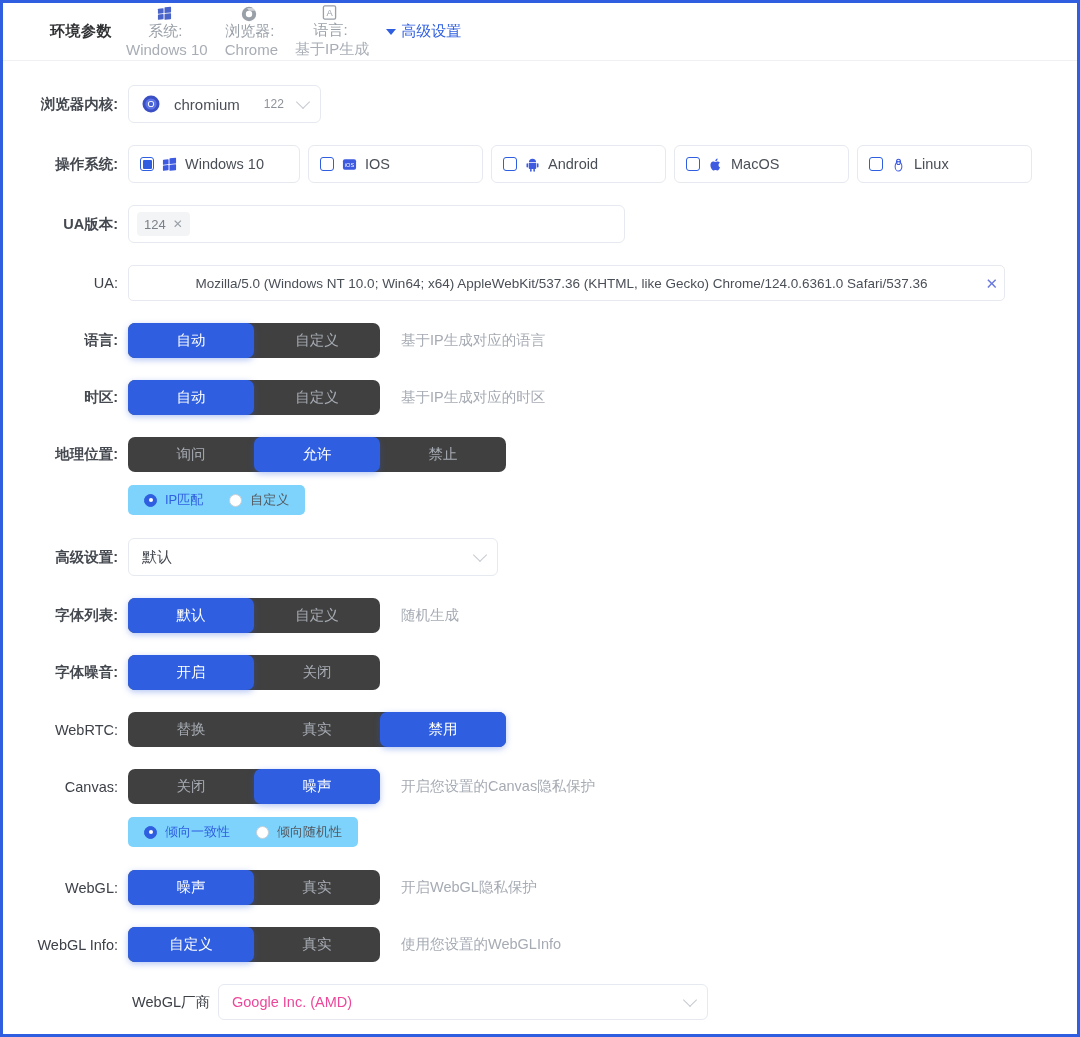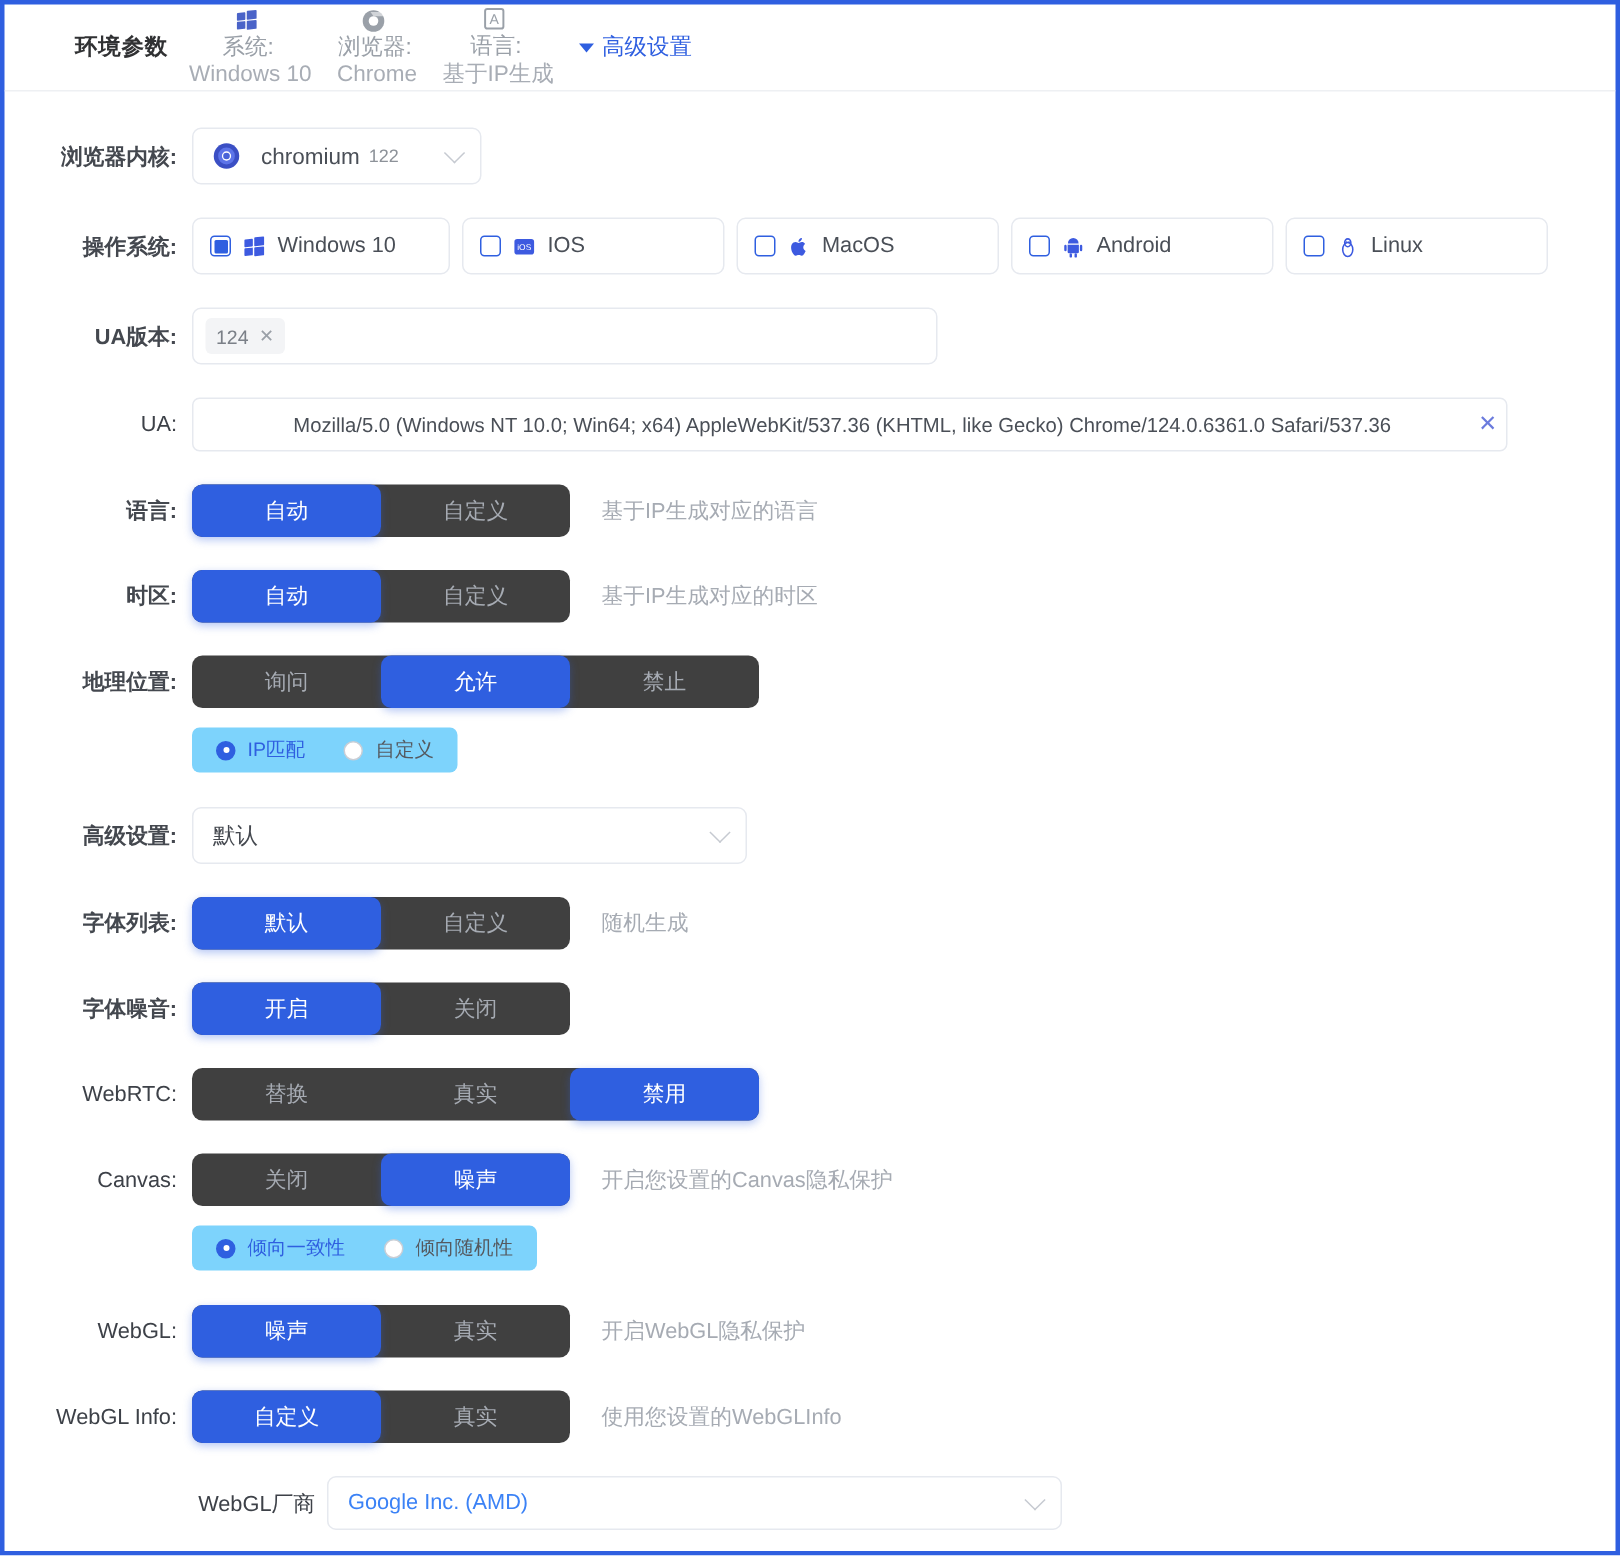--- a/index.html
+++ b/index.html
@@ -123,21 +123,21 @@
     height: 9px;
     border-right: 1.6px solid #c6cad1;
     border-bottom: 1.6px solid #c6cad1;
     transform: translateY(-70%) rotate(45deg);
   }
   .sel.kernel { width: 193px; padding-left: 12px; }
   .kernel-ico {
     width: 19px; height: 19px; margin-right: 14px; flex: none;
     display: inline-flex; align-items: center; justify-content: center;
   }
-  .kernel-name { color: #4a4f57; margin-right: 6px; }
+  .kernel-name { color: #4a4f57; margin-right: 24px; }
   .kernel-ver { color: #8d9299; font-size: 12px; }
 
   .os-box {
     position: relative;
     box-sizing: border-box;
     height: 38px;
     width: 175px;
     border: 1px solid #e6e9ef;
     border-radius: 6px;
     background: #fff;
@@ -308,21 +308,21 @@
     position: absolute;
     left: 50%; top: 50%;
     width: 4px; height: 4px;
     background: #fff;
     border-radius: 50%;
     transform: translate(-50%,-50%);
   }
   .radio.sel-r .rlabel { color: #2f5fe0; }
 
   .res-sel { width: 370px; }
-  .vendor-sel { width: 490px; height: 36px; font-size: 14.5px; color: #3b82f6; }
+  .vendor-sel { width: 490px; height: 36px; font-size: 14.5px; color: #ec4899; }
 </style>
 </head>
 <body>
 
 <div id="page">
 
   <div class="header">
     <span class="title">环境参数</span>
 
     <span class="hgroup">
@@ -416,41 +416,41 @@
           </svg>
         </span>
         <span>IOS</span>
         <span class="chev"></span>
       </div>
 
       <div class="os-box">
         <span class="cbx"></span>
         <span class="os-ico">
           <svg width="15" height="15" viewBox="0 0 16 16">
-            <path d="M11.2 8.4c0-1.6 1.3-2.4 1.4-2.4-0.8-1.1-1.9-1.3-2.3-1.3-1-0.1-1.9 0.6-2.4 0.6s-1.3-0.6-2.1-0.6c-1.1 0-2.1 0.6-2.7 1.6-1.1 2-0.3 4.9 0.8 6.5 0.5 0.8 1.2 1.7 2 1.6 0.8 0 1.1-0.5 2.1-0.5s1.2 0.5 2.1 0.5c0.9 0 1.4-0.8 1.9-1.6 0.6-0.9 0.9-1.8 0.9-1.8s-1.7-0.7-1.7-2.6z" fill="#3d5ae0"></path>
-            <path d="M9.6 3.6c0.4-0.5 0.7-1.2 0.6-1.9-0.6 0-1.4 0.4-1.8 0.9-0.4 0.5-0.7 1.2-0.6 1.9 0.7 0.1 1.4-0.4 1.8-0.9z" fill="#3d5ae0"></path>
-          </svg>
-        </span>
-        <span>MacOS</span>
-        <span class="chev"></span>
-      </div>
-
-      <div class="os-box">
-        <span class="cbx"></span>
-        <span class="os-ico">
-          <svg width="15" height="15" viewBox="0 0 16 16">
             <path d="M4 6.5h8v5.2a1 1 0 0 1-1 1H5a1 1 0 0 1-1-1z" fill="#3d5ae0"></path>
             <path d="M4.2 5.6a3.8 3.8 0 0 1 7.6 0z" fill="#3d5ae0"></path>
             <rect x="1.6" y="6.6" width="1.7" height="4.6" rx="0.85" fill="#3d5ae0"></rect>
             <rect x="12.7" y="6.6" width="1.7" height="4.6" rx="0.85" fill="#3d5ae0"></rect>
             <rect x="5.4" y="12.6" width="1.7" height="3.1" rx="0.85" fill="#3d5ae0"></rect>
             <rect x="8.9" y="12.6" width="1.7" height="3.1" rx="0.85" fill="#3d5ae0"></rect>
           </svg>
         </span>
         <span>Android</span>
+        <span class="chev"></span>
+      </div>
+
+      <div class="os-box">
+        <span class="cbx"></span>
+        <span class="os-ico">
+          <svg width="15" height="15" viewBox="0 0 16 16">
+            <path d="M11.2 8.4c0-1.6 1.3-2.4 1.4-2.4-0.8-1.1-1.9-1.3-2.3-1.3-1-0.1-1.9 0.6-2.4 0.6s-1.3-0.6-2.1-0.6c-1.1 0-2.1 0.6-2.7 1.6-1.1 2-0.3 4.9 0.8 6.5 0.5 0.8 1.2 1.7 2 1.6 0.8 0 1.1-0.5 2.1-0.5s1.2 0.5 2.1 0.5c0.9 0 1.4-0.8 1.9-1.6 0.6-0.9 0.9-1.8 0.9-1.8s-1.7-0.7-1.7-2.6z" fill="#3d5ae0"></path>
+            <path d="M9.6 3.6c0.4-0.5 0.7-1.2 0.6-1.9-0.6 0-1.4 0.4-1.8 0.9-0.4 0.5-0.7 1.2-0.6 1.9 0.7 0.1 1.4-0.4 1.8-0.9z" fill="#3d5ae0"></path>
+          </svg>
+        </span>
+        <span>MacOS</span>
         <span class="chev"></span>
       </div>
 
       <div class="os-box">
         <span class="cbx"></span>
         <span class="os-ico">
           <svg width="15" height="15" viewBox="0 0 16 16">
             <ellipse cx="8" cy="10" rx="3.6" ry="5" fill="none" stroke="#3d5ae0" stroke-width="1.1"></ellipse>
             <ellipse cx="8" cy="5.2" rx="2.2" ry="2.8" fill="none" stroke="#3d5ae0" stroke-width="1.1"></ellipse>
             <circle cx="7.1" cy="4.8" r="0.7" fill="#3d5ae0"></circle>

